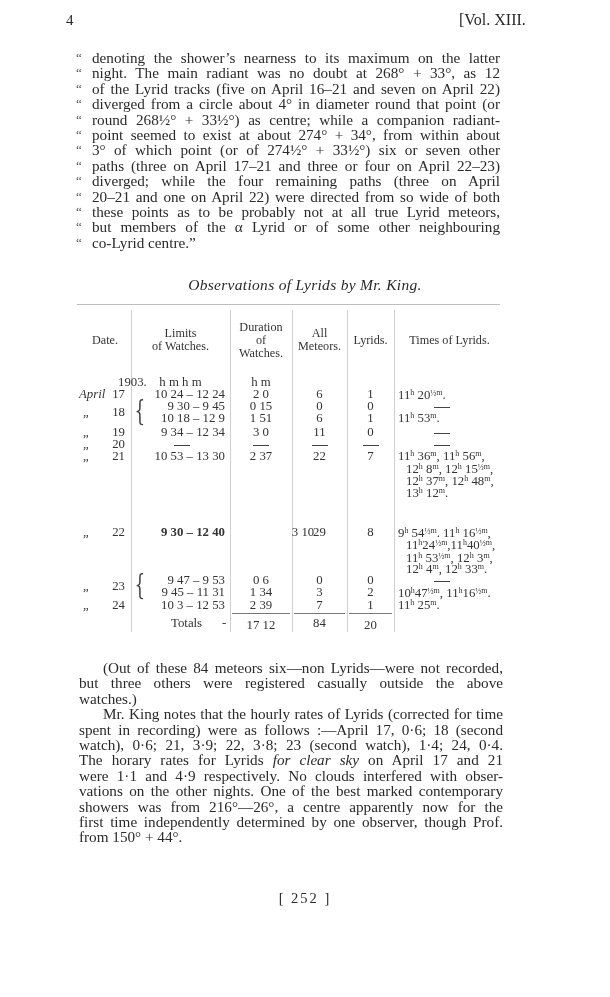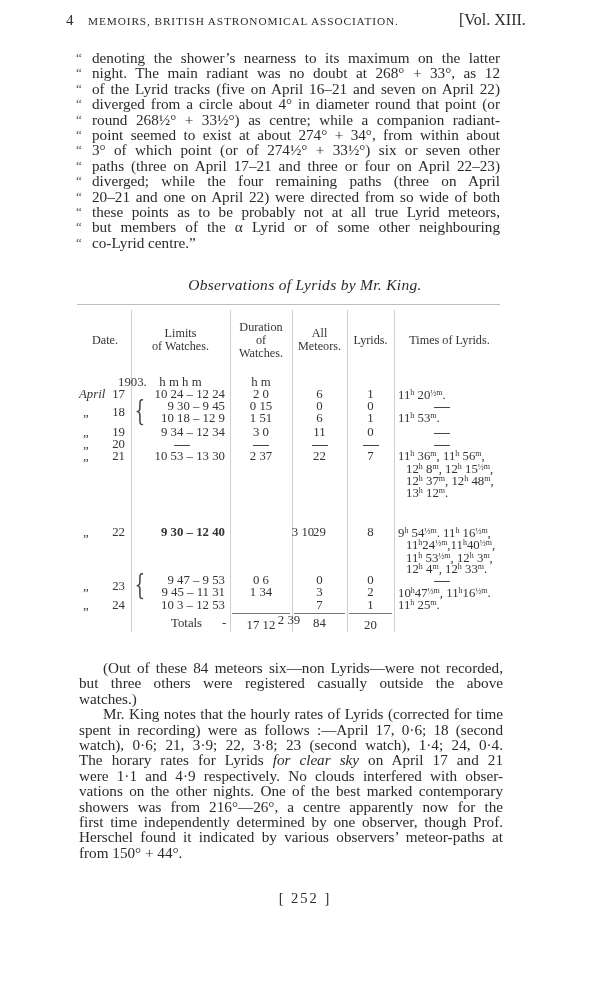--- a/index.html
+++ b/index.html
@@ -45,21 +45,20 @@
 
   .folio { position: absolute; top: 890px; left: 0; width: 610px; text-align: center; font-family: "Liberation Serif", serif; font-size: 14.5px; letter-spacing: 2px; }
 </style>
 </head>
 <body>
 
 <div class="page">
 
   <div class="header">
     <span class="pageno">4</span>
-    <span class="runhead">MEMOIRS, BRITISH ASTRONOMICAL ASSOCIATION.</span>
     <span class="vol">[Vol. XIII.</span>
   </div>
 
   <div class="quote" id="quote">
       <div class="qline"><span class="qm">“</span><span>denoting the shower’s nearness to its maximum on the latter</span></div>
       <div class="qline"><span class="qm">“</span><span>night.  The main radiant was no doubt at 268° + 33°, as 12</span></div>
       <div class="qline"><span class="qm">“</span><span>of the Lyrid tracks (five on April 16–21 and seven on April 22)</span></div>
       <div class="qline"><span class="qm">“</span><span>diverged from a circle about 4° in diameter round that point (or</span></div>
       <div class="qline"><span class="qm">“</span><span>round 268½° + 33½°) as centre; while a companion radiant-</span></div>
       <div class="qline"><span class="qm">“</span><span>point seemed to exist at about 274° + 34°, from within about</span></div>
@@ -194,21 +193,21 @@
           <div class="cell center" style="left: 213px; width: 55px; top: 282.4px;">3</div>
           <div class="cell center" style="left: 268px; width: 47px; top: 270px;">0</div>
           <div class="cell center" style="left: 268px; width: 47px; top: 282.4px;">2</div>
           <div class="cell" style="left: 355px; top: 270px;"><span class="dash"></span></div>
           <div class="cell" style="left: 319px; top: 282.4px;">10<sup>h</sup>47<span class="frac">½</span><sup>m</sup>, 11<sup>h</sup>16<span class="frac">½</span><sup>m</sup>.</div>
         </div>
         <div>
           <div class="cell" style="left: 4px; top: 295px;">„</div>
           <div class="cell right" style="left: 20px; width: 26px; top: 295px;">24</div>
           <div class="cell right" style="left: 60px; width: 86px; top: 295px;">10  3 – 12 53</div>
-          <div class="cell center" style="left: 151px; width: 62px; top: 310px; padding-left: 28px;">2 39</div>
+          <div class="cell center" style="left: 151px; width: 62px; top: 295px;">2 39</div>
           <div class="cell center" style="left: 213px; width: 55px; top: 295px;">7</div>
           <div class="cell center" style="left: 268px; width: 47px; top: 295px;">1</div>
           <div class="cell" style="left: 319px; top: 295px;">11<sup>h</sup> 25<sup>m</sup>.</div>
         </div>
         <div class="sumrule" style="left: 153px; width: 58px; top: 309px;"></div>
         <div class="sumrule" style="left: 215px; width: 51px; top: 309px;"></div>
         <div class="sumrule" style="left: 270px; width: 43px; top: 309px;"></div>
         <div>
           <div class="cell" style="left: 92px; top: 313px;">Totals</div>
           <div class="cell" style="left: 143px; top: 313px;">-</div>
@@ -224,18 +223,17 @@
       <div class="bline">but three others were registered casually outside the above</div>
       <div class="bline last">watches.)</div>
       <div class="bline indent">Mr. King notes that the hourly rates of Lyrids (corrected for time</div>
       <div class="bline">spent in recording) were as follows :—April 17, 0·6; 18 (second</div>
       <div class="bline">watch), 0·6; 21, 3·9; 22, 3·8; 23 (second watch), 1·4; 24, 0·4.</div>
       <div class="bline">The horary rates for Lyrids <i>for clear sky</i> on April 17 and 21</div>
       <div class="bline">were 1·1 and 4·9 respectively.  No clouds interfered with obser-</div>
       <div class="bline">vations on the other nights.  One of the best marked contemporary</div>
       <div class="bline">showers was from 216°—26°, a centre apparently now for the</div>
       <div class="bline">first time independently determined by one observer, though Prof.</div>
-      <div class="bline">Herschel found it indicated by various observers’ meteor-paths at</div>
       <div class="bline last">from 150° + 44°.</div>
     </div>
 
   <div class="folio">[ 252 ]</div>
 </div>
 
 </body></html>

